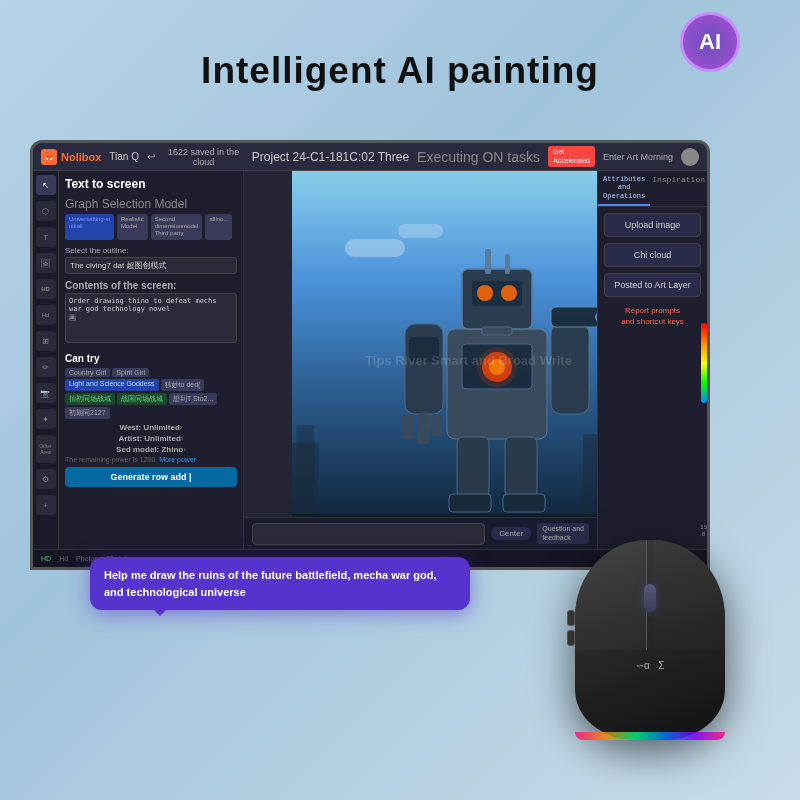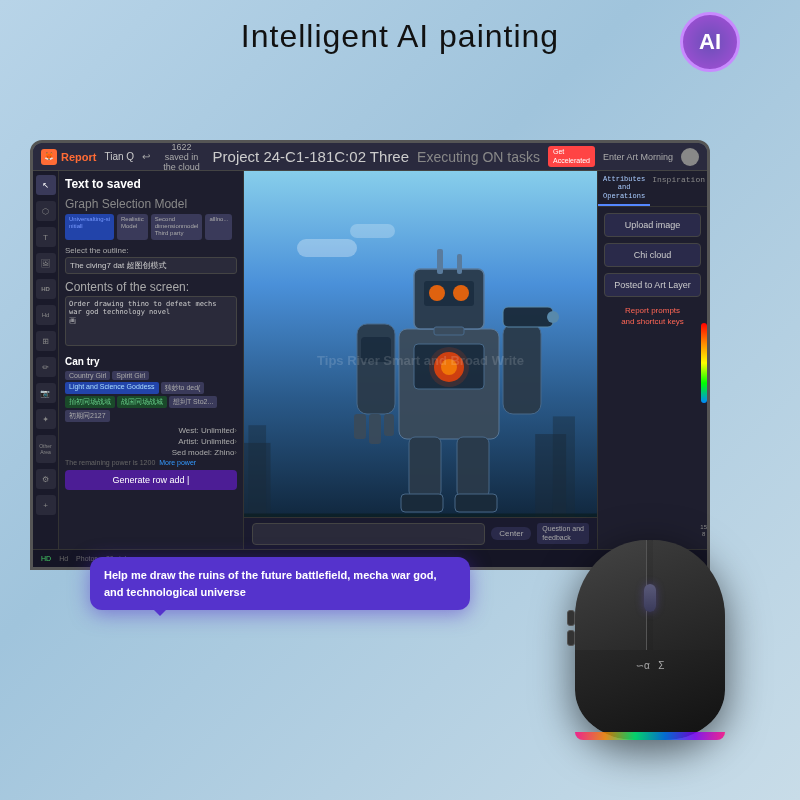--- a/index.html
+++ b/index.html
@@ -12,24 +12,25 @@
       position: relative;
     }
 
     
     .header {
       text-align: center;
       padding-top: 18px;
       position: relative;
     }
     .header-title {
-      font-size: 32px;
-      font-weight: 400;
+      font-size: 37px;
+      font-weight: 700;
       color: #111;
       letter-spacing: 1px;
+      margin-top: 32px;
     }
     .header-subtitle {
       font-size: 14px;
       color: #222;
       margin-top: 8px;
       line-height: 1.6;
       font-weight: bold;
     }
     .ai-logo {
       position: absolute;
@@ -121,21 +122,21 @@
       font-size: 10px;
     }
     .topbar-save {
       color: #aaa;
       font-size: 9px;
       flex: 1;
       text-align: center;
     }
     .topbar-project {
       color: #ccc;
-      font-size: 15px;
+      font-size: 12px;
     }
     .topbar-executing {
       color: #888;
       font-size: 14px;
     }
     .topbar-get-accel {
       background: #ff4444;
       color: white;
       font-size: 8px;
       padding: 2px 5px;
@@ -235,22 +236,23 @@
       border: 1px solid #444;
       color: #ccc;
       font-size: 8px;
       padding: 2px 4px;
       border-radius: 3px;
       width: 100%;
       margin-bottom: 6px;
     }
     .contents-label {
       color: #aaa;
-      font-size: 12px;
+      font-size: 10px;
       margin-bottom: 2px;
+      font-weight: bold;
     }
     .contents-textarea {
       background: #2a2a3a;
       border: 1px solid #444;
       color: #ccc;
       font-size: 7px;
       padding: 3px;
       border-radius: 3px;
       width: 100%;
       height: 50px;
@@ -281,36 +283,37 @@
       background: #2244aa;
       color: #aaddff;
     }
     .try-tag.green {
       background: #1a4a2a;
       color: #66cc88;
     }
     .try-row {
       display: flex;
       align-items: center;
-      justify-content: flex-end;
+      justify-content: center;
       color: #aaa;
       font-size: 8px;
       margin-bottom: 2px;
+      font-weight: bold;
     }
     .try-row .arrow { color: #666; font-size: 8px; }
     .power-remaining {
       color: #666;
       font-size: 7px;
       margin-bottom: 4px;
     }
     .generate-btn {
-      background: #4c1d95;
+      background: #0369a1;
       color: white;
       font-size: 9px;
-      font-weight: normal;
+      font-weight: bold;
       padding: 5px 12px;
       border-radius: 4px;
       text-align: center;
       cursor: pointer;
       width: 100%;
     }
 
     
     .canvas-area {
       flex: 1;
@@ -319,20 +322,21 @@
       overflow: hidden;
     }
     .mech-image {
       width: 100%;
       height: 100%;
       background: linear-gradient(180deg, #87ceeb 0%, #4a90d9 30%, #2a5a8a 60%, #1a3a5a 80%, #0a1a2a 100%);
       position: relative;
       display: flex;
       align-items: center;
       justify-content: center;
+      margin-left: 48px;
     }
     
     .robot-svg {
       position: absolute;
       bottom: 30px;
       left: 50%;
       transform: translateX(-40%);
       opacity: 0.95;
     }
     .canvas-watermark {
@@ -591,21 +595,21 @@
   </div>
 </div>
 
 <div class="monitor-wrap">
   <div class="monitor-screen">
     <div class="app-ui">
 
       <div class="topbar">
         <div class="topbar-logo">
           <div class="logo-icon">🦊</div>
-          <span>Report</span>
+          <span>Nolibox</span>
         </div>
         <span class="topbar-user">Tian Q</span>
         <span class="topbar-undo">↩</span>
         <span class="topbar-save">1622 saved in the cloud</span>
         <span class="topbar-project">Project 24-C1-181C:02 Three</span>
         <span class="topbar-executing">Executing ON tasks</span>
         <span class="topbar-get-accel" style="white-space:pre-line;font-size:7px;line-height:1.2;">Get
 Accelerated</span>
         <span class="topbar-enter-art">Enter Art Morning</span>
         <div class="topbar-avatar"></div>
@@ -623,21 +627,21 @@
           <div class="icon-btn">⊞</div>
           <div class="icon-btn">✏</div>
           <div class="icon-btn">📷</div>
           <div class="icon-btn">✦</div>
           <div class="icon-btn" style="font-size:5px;height:28px;line-height:1.2;text-align:center;">Other<br>Area</div>
           <div class="icon-btn">⚙</div>
           <div class="icon-btn">+</div>
         </div>
 
         <div class="left-panel">
-          <div class="panel-title">Text to saved</div>
+          <div class="panel-title">Text to screen</div>
           <div class="model-label">Graph Selection Model</div>
           <div class="model-options">
             <div class="model-opt selected blue" style="font-size:6px;line-height:1.2;">Universalting-si<br>nitiall</div>
             <div class="model-opt" style="font-size:6px;line-height:1.2;">Realistic<br>Model</div>
             <div class="model-opt" style="font-size:6px;line-height:1.2;">Second<br>dimensionmodel<br>Third party</div>
             <div class="model-opt" style="font-size:6px;">alllno...</div>
           </div>
           <div class="select-outline">Select the outline:</div>
           <div class="outline-dropdown" style="cursor:pointer;">The civing7 dat 超图创模式</div>
           <div class="contents-label">Contents of the screen:</div>

